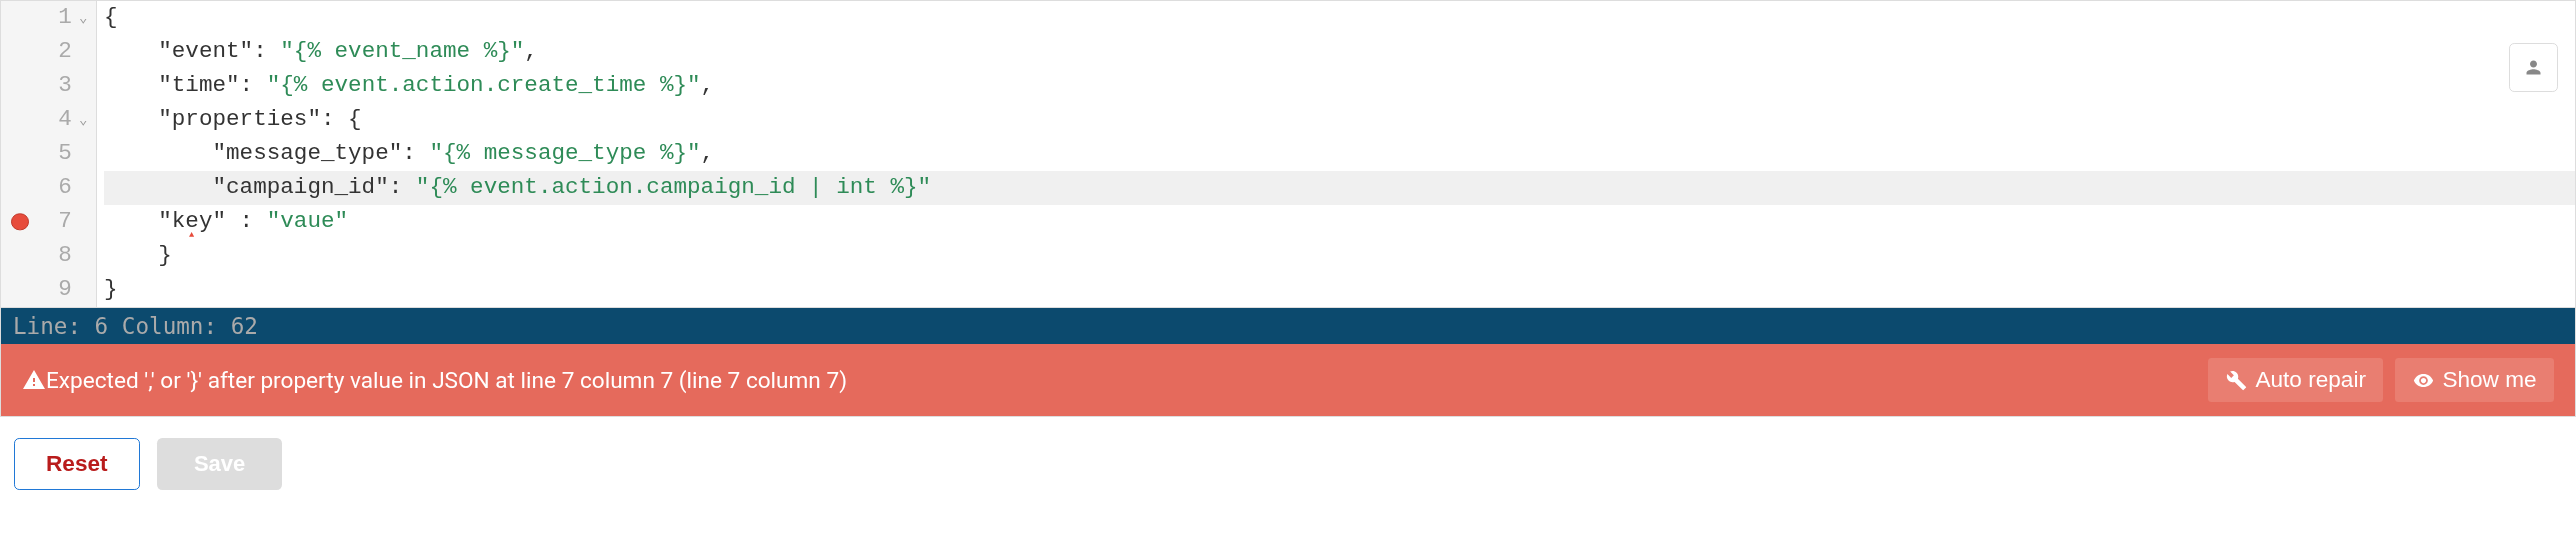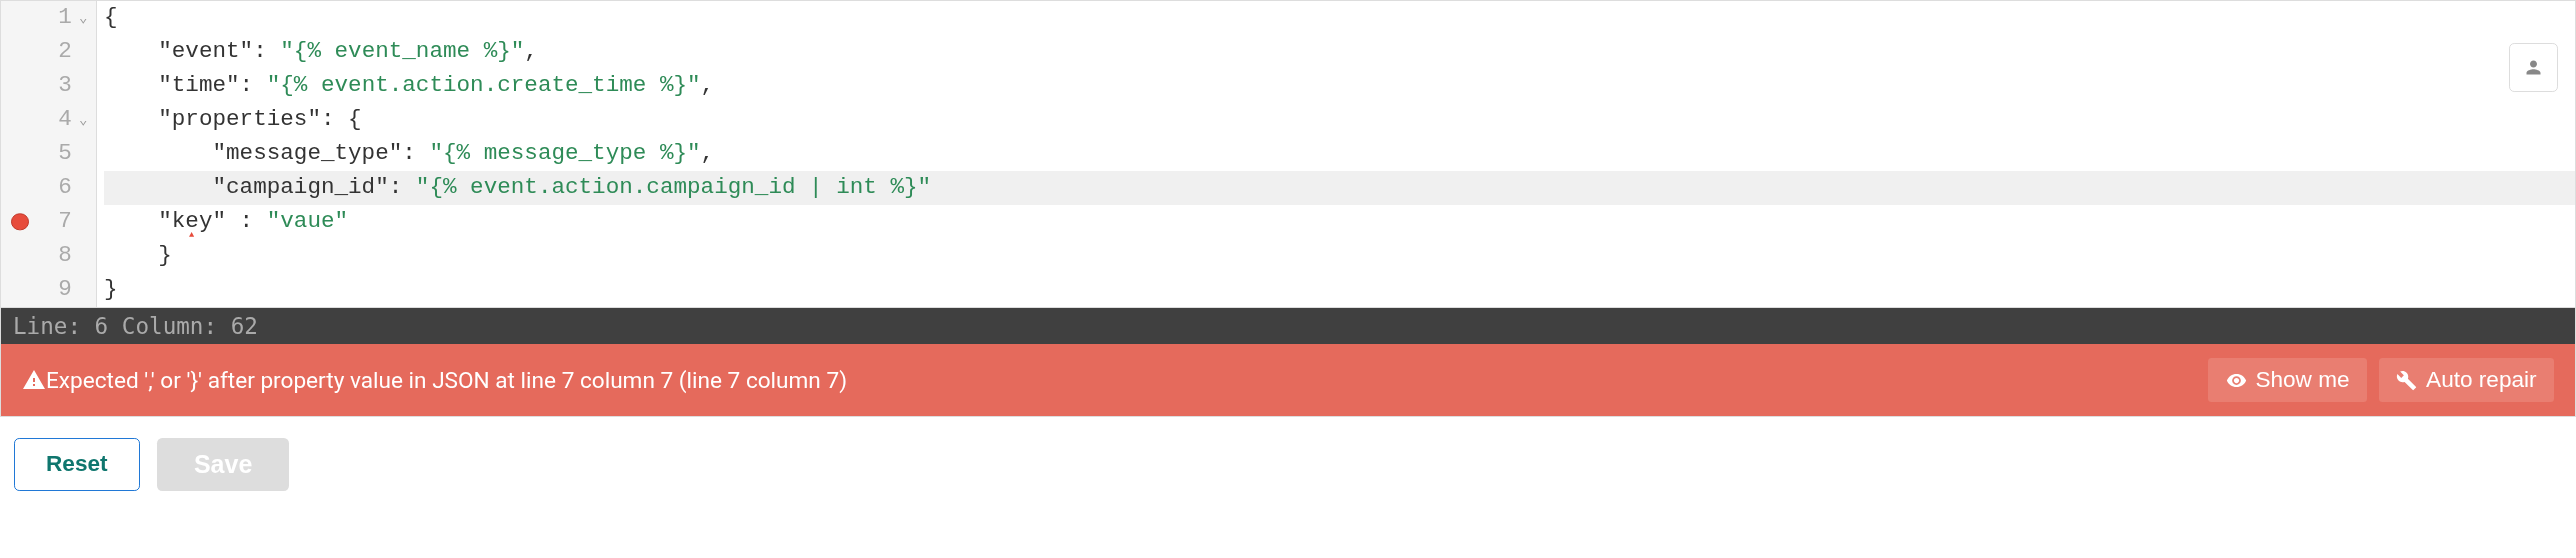--- a/index.html
+++ b/index.html
@@ -101,21 +101,21 @@
       border: 0.9px solid #ddd;
       border-radius: 5.2px;
       background: #fff;
       display: flex;
       align-items: center;
       justify-content: center;
       cursor: pointer;
       color: #888;
     }
     .status-bar {
-      background: #404040;
+      background: #0c4a6e;
       color: #aaa;
       padding: 5.2px 12px;
       font-family: "SFMono-Regular", Consolas, monospace;
       font-size: 22.6px;
       border-top: 0.9px solid #ddd;
     }
     .error-bar {
       background: #e56a5c;
       color: #fff;
       padding: 14px 21px;
@@ -145,33 +145,33 @@
       gap: 8.7px;
     }
     .bottom-buttons {
       display: flex;
       gap: 17.4px;
       padding: 21px 14px;
     }
     .btn-reset {
       background: #fff;
       border: 1.7px solid #2078d6;
-      color: #0f766e;
+      color: #b91c1c;
       padding: 12px 31px;
       font-size: 22.6px;
       font-weight: 600;
       border-radius: 5.2px;
       cursor: pointer;
     }
     .btn-save {
       background: #ddd;
       border: none;
       color: #fff;
       padding: 12px 37px;
-      font-size: 25px;
+      font-size: 22px;
       font-weight: 600;
       border-radius: 5.2px;
       cursor: not-allowed;
     }
     .icon-svg {
       width: 21px;
       height: 21px;
       fill: currentColor;
     }
     .icon-svg-lg {
@@ -247,30 +247,30 @@
   <div class="error-bar">
     <div class="error-left">
       <svg class="icon-svg-lg" viewBox="0 0 24 24">
           <path d="M1 21h22L12 2 1 21zm12-3h-2v-2h2v2zm0-4h-2v-4h2v4z"></path>
         </svg>
       <span>Expected ',' or '}' after property value in JSON at line 7 column 7 (line 7 column 7)</span>
     </div>
     <div class="error-buttons">
       <button class="error-btn">
         <svg class="icon-svg" viewBox="0 0 24 24">
+            <path d="M22.7 19l-9.1-9.1c.9-2.3.4-5-1.5-6.9-2-2-5-2.4-7.4-1.3L9 6 6 9 1.6 4.7C.4 7.1.9 10.1 2.9 12.1c1.9 1.9 4.6 2.4 6.9 1.5l9.1 9.1c.4.4 1 .4 1.4 0l2.3-2.3c.5-.4.5-1.1.1-1.4z"></path>
+          </svg>
+        <span>Auto repair</span>
+      </button>
+      <button class="error-btn">
+        <svg class="icon-svg" viewBox="0 0 24 24">
             <path d="M12 4.5C7 4.5 2.73 7.61 1 12c1.73 4.39 6 7.5 11 7.5s9.27-3.11 11-7.5c-1.73-4.39-6-7.5-11-7.5zM12 17c-2.76 0-5-2.24-5-5s2.24-5 5-5 5 2.24 5 5-2.24 5-5 5zm0-8c-1.66 0-3 1.34-3 3s1.34 3 3 3 3-1.34 3-3-1.34-3-3-3z"></path>
           </svg>
         <span>Show me</span>
       </button>
-      <button class="error-btn">
-        <svg class="icon-svg" viewBox="0 0 24 24">
-            <path d="M22.7 19l-9.1-9.1c.9-2.3.4-5-1.5-6.9-2-2-5-2.4-7.4-1.3L9 6 6 9 1.6 4.7C.4 7.1.9 10.1 2.9 12.1c1.9 1.9 4.6 2.4 6.9 1.5l9.1 9.1c.4.4 1 .4 1.4 0l2.3-2.3c.5-.4.5-1.1.1-1.4z"></path>
-          </svg>
-        <span>Auto repair</span>
-      </button>
     </div>
   </div>
 </div>
 
 <div class="bottom-buttons">
   <button class="btn-reset">Reset</button>
   <button class="btn-save" disabled="">Save</button>
 </div>
 
 

